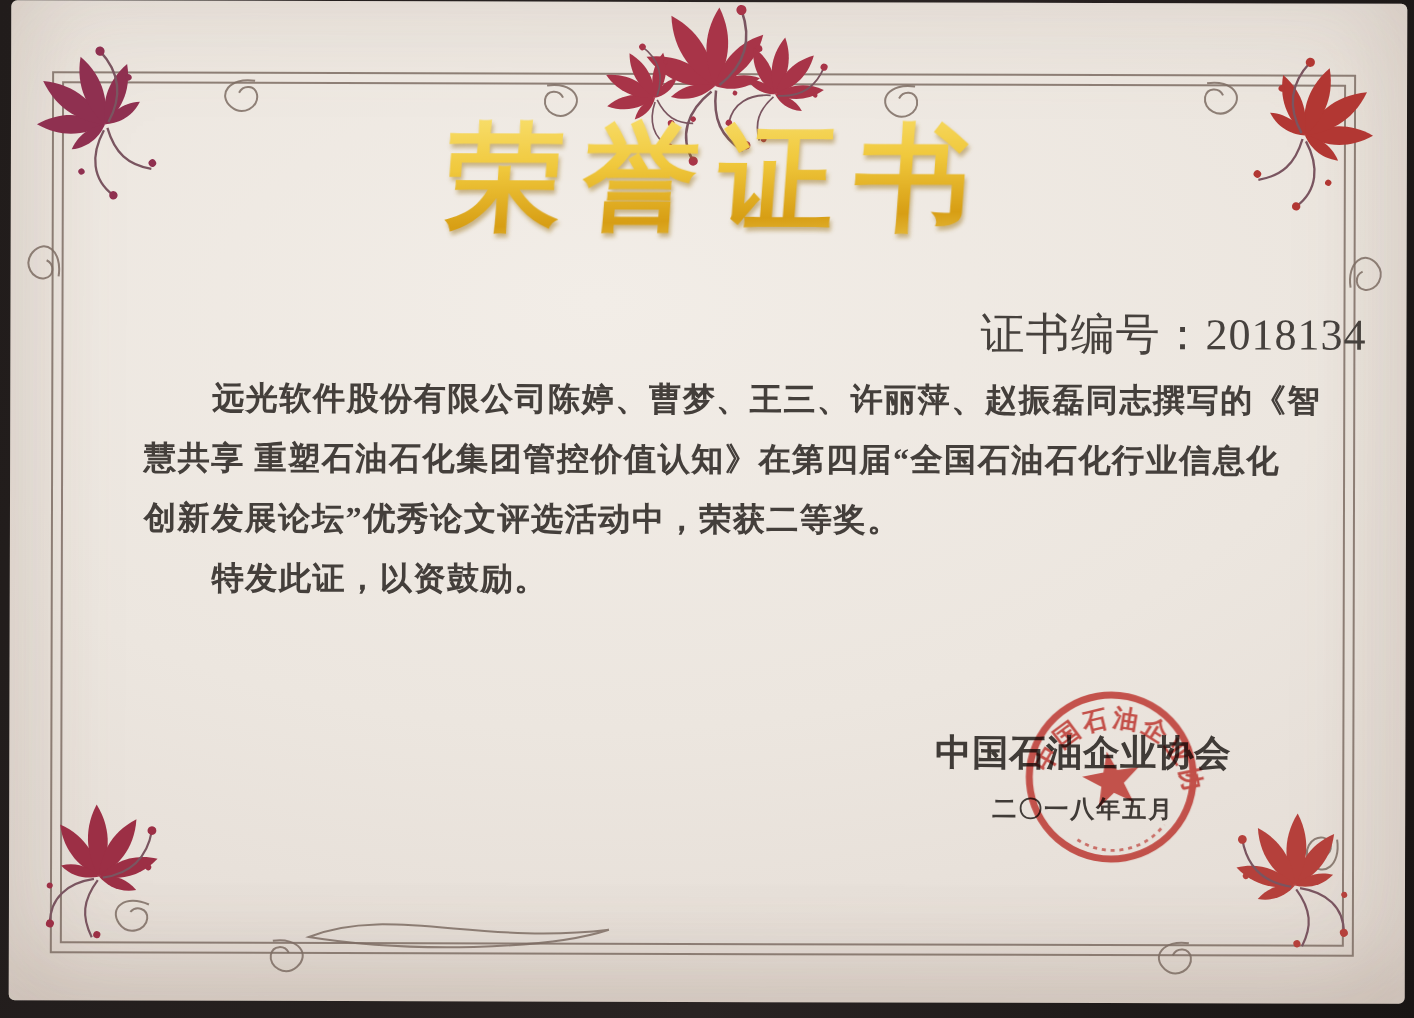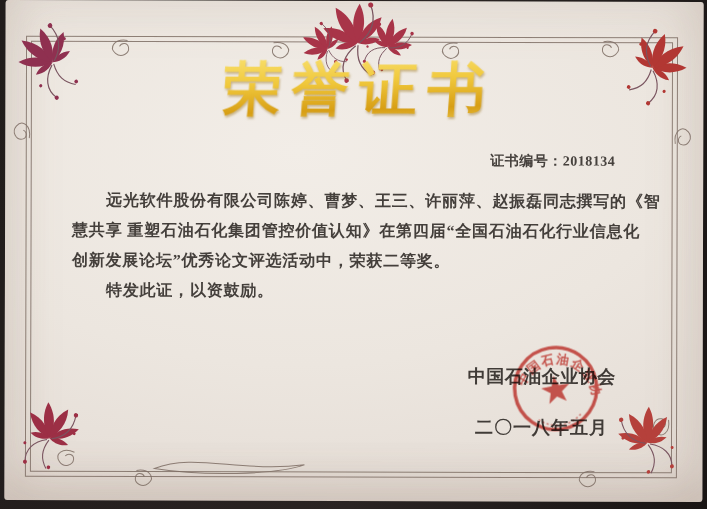--- a/index.html
+++ b/index.html
@@ -16,30 +16,30 @@
   .frame .curl{fill:none;stroke:#7d6c63;stroke-width:1;opacity:.85;}
   .sprig{fill:none;stroke:#7a5560;stroke-width:1.1;}
   .fl-tl{fill:#8f3050;} .fl-tr{fill:#b23733;} .fl-bl{fill:#9c2f45;}
   .fl-br{fill:#b5403b;} .fl-c{fill:#a83448;}
   .title{position:absolute;left:0;top:46px;width:100%;height:86px;line-height:86px;
     text-align:center;font-size:58px;font-weight:bold;letter-spacing:10px;padding-left:10px;
     box-sizing:border-box;transform:skewX(-4deg);
     background:linear-gradient(178deg,#fbe77e 8%,#f0c83c 42%,#d79e14 68%,#f6dd70 96%);
     -webkit-background-clip:text;background-clip:text;color:transparent;
     filter:drop-shadow(1px 2px 1px rgba(150,110,20,.45));}
-  .certno{position:absolute;left:485px;top:151px;font-size:14px;font-weight:bold;
+  .certno{position:absolute;left:485px;top:151px;font-size:22px;font-weight:normal;
     color:#46413d;letter-spacing:.5px;white-space:nowrap;}
   .bodytext{position:absolute;left:67px;top:185px;width:610px;color:#443f3b;
     font-weight:bold;font-size:16px;letter-spacing:.8px;}
   .bodytext .ln{height:30px;line-height:30px;white-space:nowrap;}
   .bodytext .indent{padding-left:34px;}
   .signblock{position:absolute;left:437px;top:363px;width:200px;text-align:center;
     color:#403b37;font-weight:bold;}
   .signblock .issuer{font-size:18px;line-height:24px;letter-spacing:.5px;white-space:nowrap;}
-  .signblock .idate{font-size:18px;line-height:24px;margin-top:27px;letter-spacing:1px;white-space:nowrap;}
+  .signblock .idate{font-size:12px;line-height:24px;margin-top:4px;letter-spacing:1px;white-space:nowrap;}
   svg.seal{position:absolute;left:503px;top:339px;width:96px;height:96px;
     mix-blend-mode:multiply;opacity:.88;filter:blur(.3px);}
   .seal .ring{fill:none;stroke:#d0453f;stroke-width:3.5;}
   .seal .star{fill:#d0453f;}
   .seal .arctxt{fill:#cf423c;font-size:12.5px;font-weight:bold;letter-spacing:1.5px;}
   .seal .tick{fill:none;stroke:#d0453f;stroke-width:1.4;stroke-dasharray:2 2.4;opacity:.8;}
 </style>
 </head>
 <body>
 

